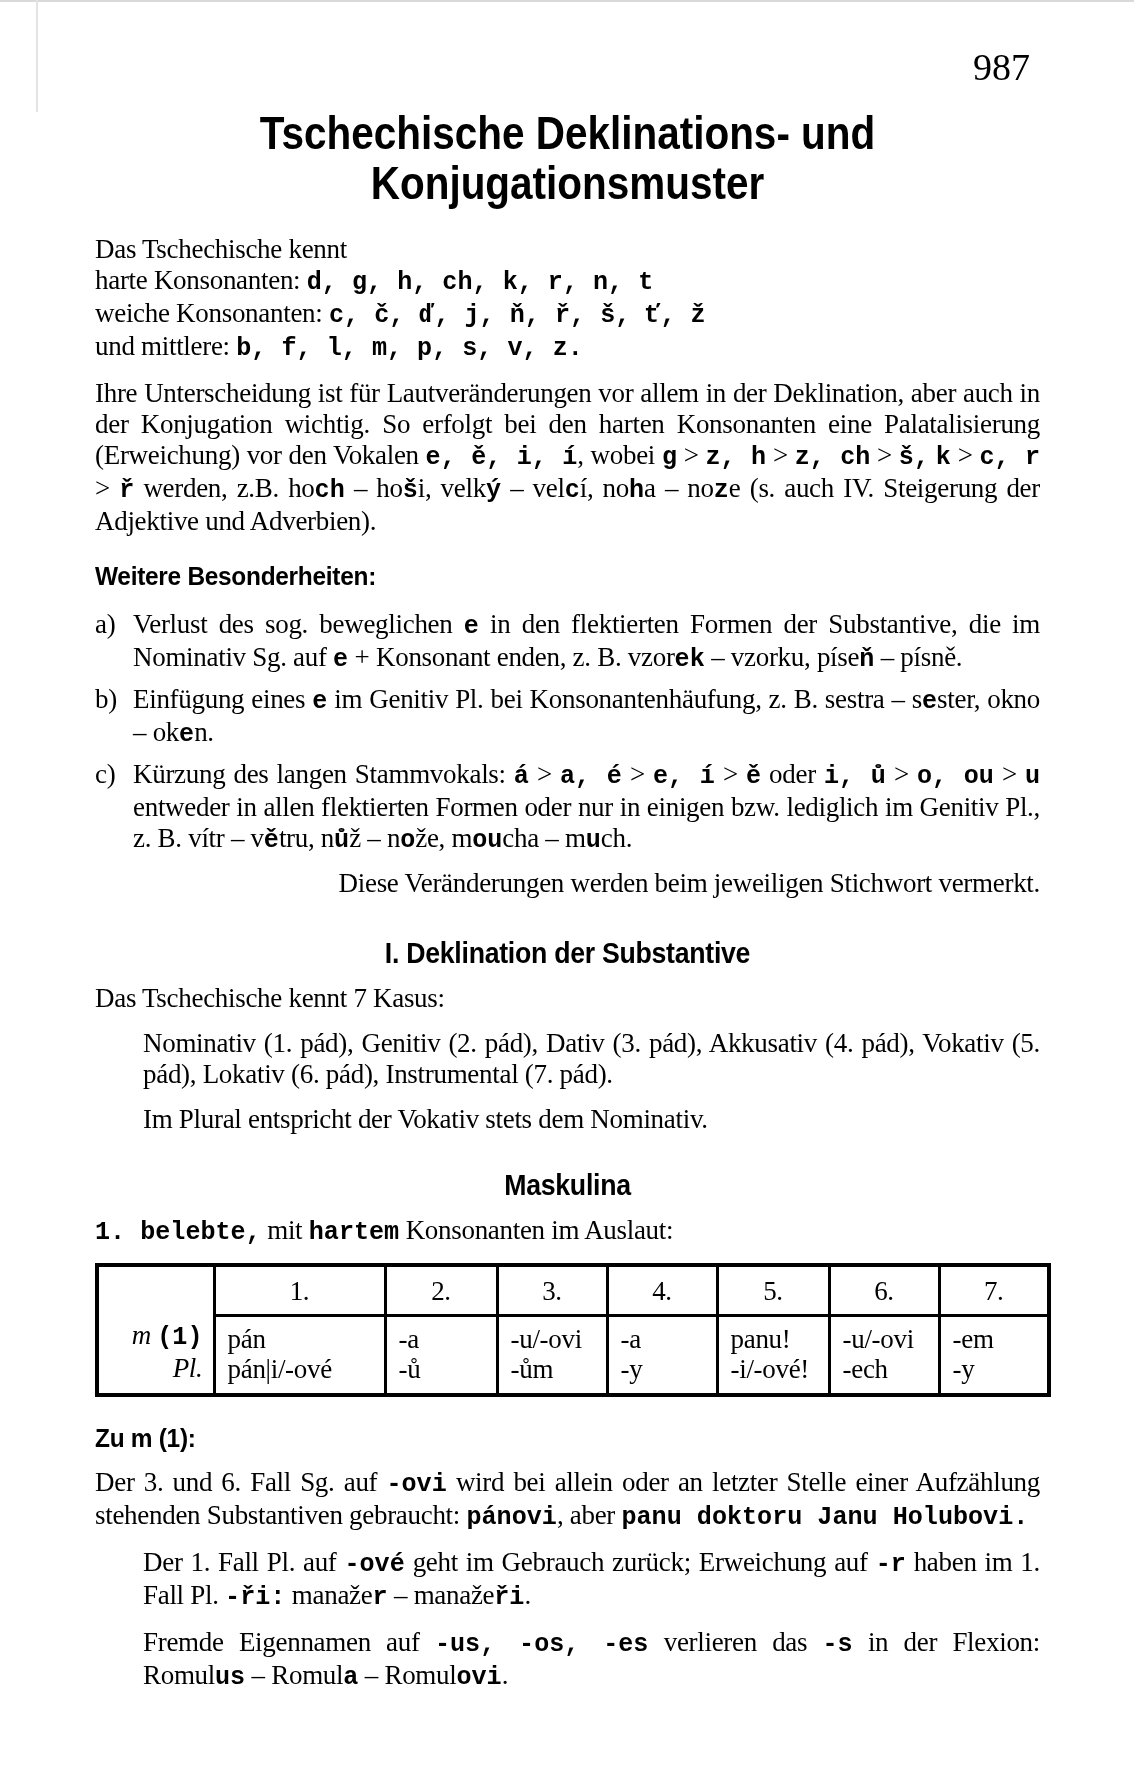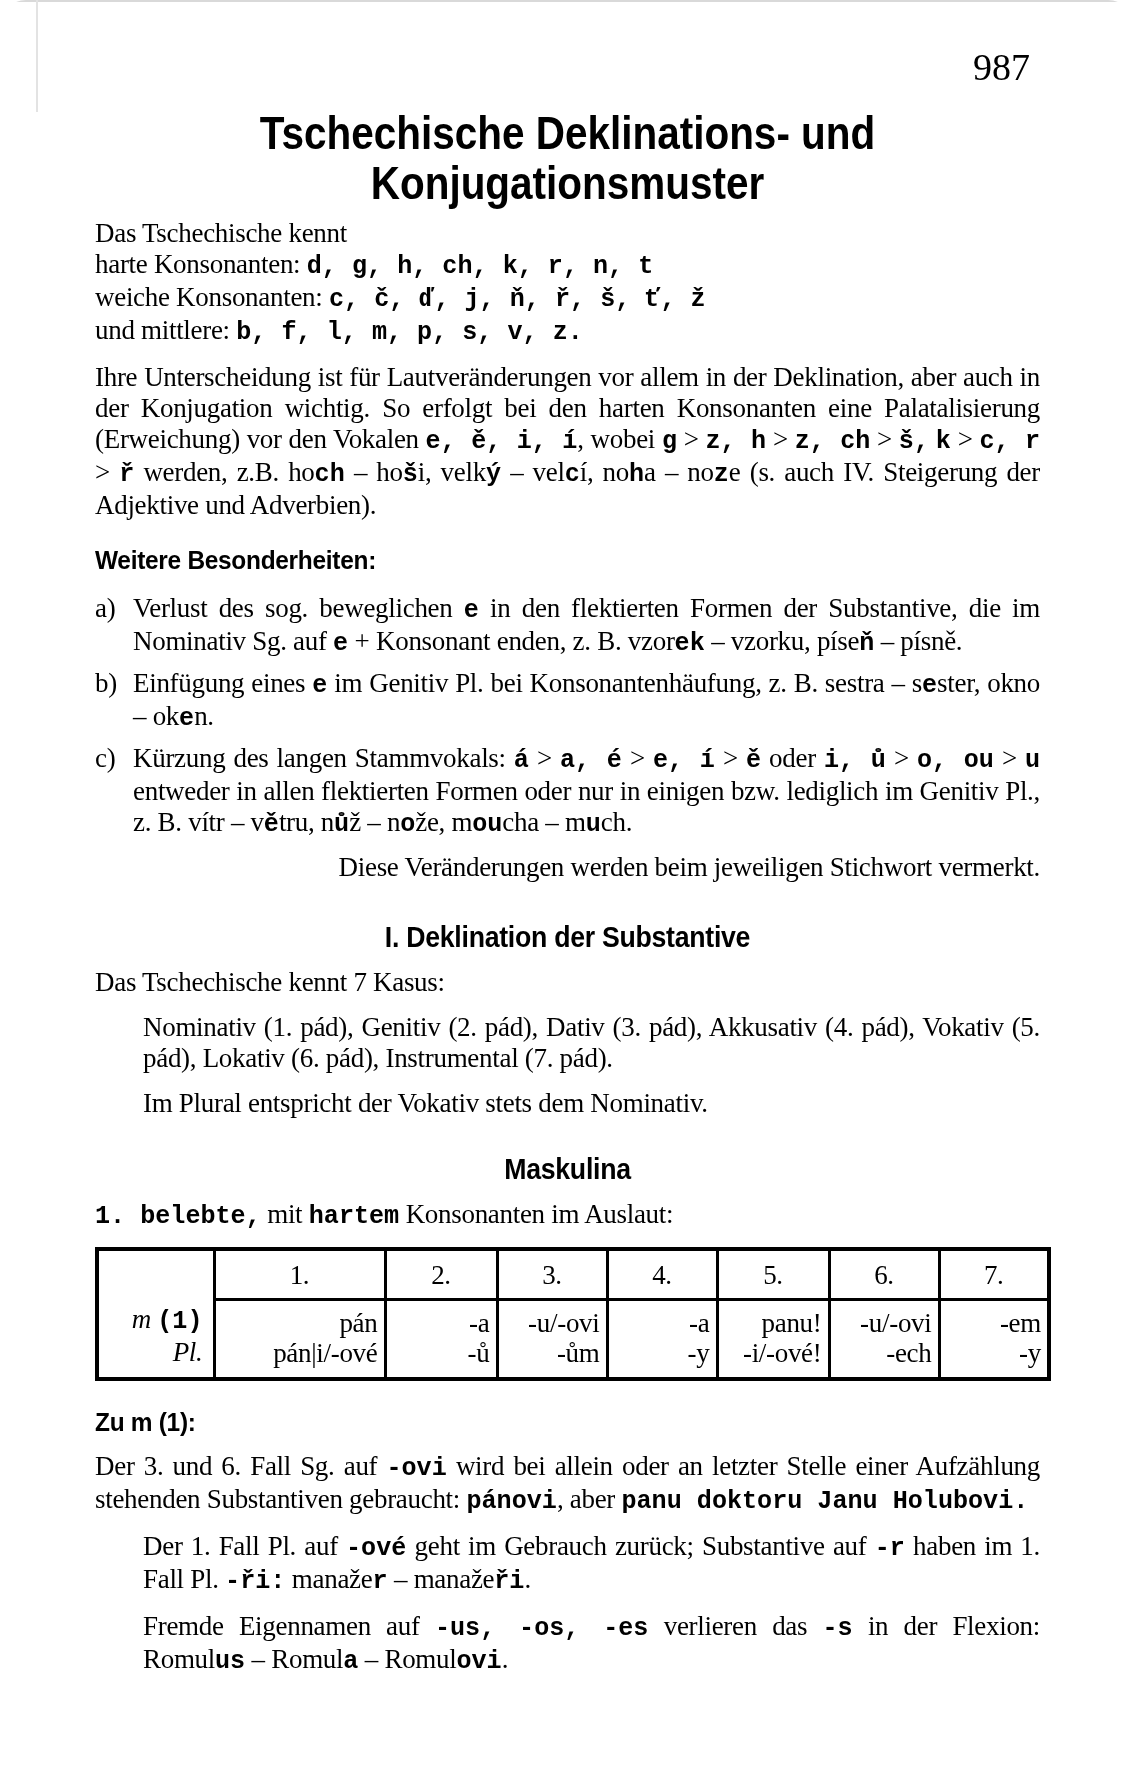--- a/index.html
+++ b/index.html
@@ -8,21 +8,20 @@
     width:1134px; height:1784px;
     font-family:"Liberation Serif", serif;
     color:#000;
   }
   .page {
     position:relative;
     width:1134px; height:1784px;
     background:#fff;
     padding:48px 94px 0 95px;
     overflow:hidden;
-    border-radius:26px;
   }
   
   .scan-top { position:absolute; top:0; left:0; width:100%; height:2px; background:#d9d9d9; }
   .scan-left { position:absolute; top:0; left:36px; width:2px; height:112px; background:#e3e3e3; }
 
   .pagenum {
     text-align:right;
     font-size:38px; line-height:1;
     padding-right:10px;
   }
@@ -32,21 +31,21 @@
     font-family:"Liberation Sans", sans-serif;
     font-weight:bold;
     font-size:46px; line-height:50px;
     transform:scaleX(0.88);
     transform-origin:center top;
   }
 
   .bodytext { font-size:27px; line-height:31px; letter-spacing:-0.3px; }
 
   .line { font-size:27px; line-height:31px; }
-  .intro { margin-top:10px; }
+  .intro { margin-top:26px; }
 
   p.block { margin-top:14px; text-align:justify; }
   p.noj { text-align:left; }
 
   .sb {
     font-family:Liberation Mono, monospace;
     font-weight:bold;
     font-size:0.93em;
     letter-spacing:0;
   }
@@ -92,21 +91,21 @@
     font-size:27px; line-height:30px;
     letter-spacing:-0.3px;
   }
   table.decl th {
     font-weight:normal;
     text-align:center;
     padding:9px 0 8px 0;
   }
   table.decl td.cell {
     vertical-align:top;
-    text-align:right;
+    text-align:left;
     padding:7px 6px 9px 12px;
   }
   table.decl td.labelcell {
     vertical-align:bottom;
     text-align:right;
     padding:6px 10px 10px 4px;
   }
   .c-label { width:117px; }
   .c-1 { width:171px; }
   .c-2 { width:112px; }
@@ -225,18 +224,18 @@
             <div>-y</div>
           </td>
         </tr>
       </tbody>
     </table>
 
     <div class="h-sans h-left h-zu">Zu m (1):</div>
 
     <p class="block m-17"><span>Der 3. und 6. Fall Sg. auf </span><b class="sb">-ovi</b><span> wird bei allein oder an letzter Stelle einer Aufzählung stehenden Substantiven gebraucht: </span><b class="sb">pánovi</b><span>, aber </span><b class="sb">panu doktoru Janu Holubovi.</b></p>
 
-    <p class="block m-13"><span>Der 1. Fall Pl. auf </span><b class="sb">-ové</b><span> geht im Gebrauch zurück; Substantive auf </span><b class="sb">-r</b><span> haben im 1. Fall Pl. </span><b class="sb">-ři:</b><span> manaže</span><b class="sb">r</b><span> – manaže</span><b class="sb">ři</b><span>.</span></p>
+    <p class="block m-13"><span>Der 1. Fall Pl. auf </span><b class="sb">-ové</b><span> geht im Gebrauch zurück; Erweichung auf </span><b class="sb">-r</b><span> haben im 1. Fall Pl. </span><b class="sb">-ři:</b><span> manaže</span><b class="sb">r</b><span> – manaže</span><b class="sb">ři</b><span>.</span></p>
 
     <p class="block m-13"><span>Fremde Eigennamen auf </span><b class="sb">-us, -os, -es</b><span> verlieren das </span><b class="sb">-s</b><span> in der Flexion: Romul</span><b class="sb">us</b><span> – Romul</span><b class="sb">a</b><span> – Romul</span><b class="sb">ovi</b><span>.</span></p>
 
   </div>
 </div>
 
 </body></html>

